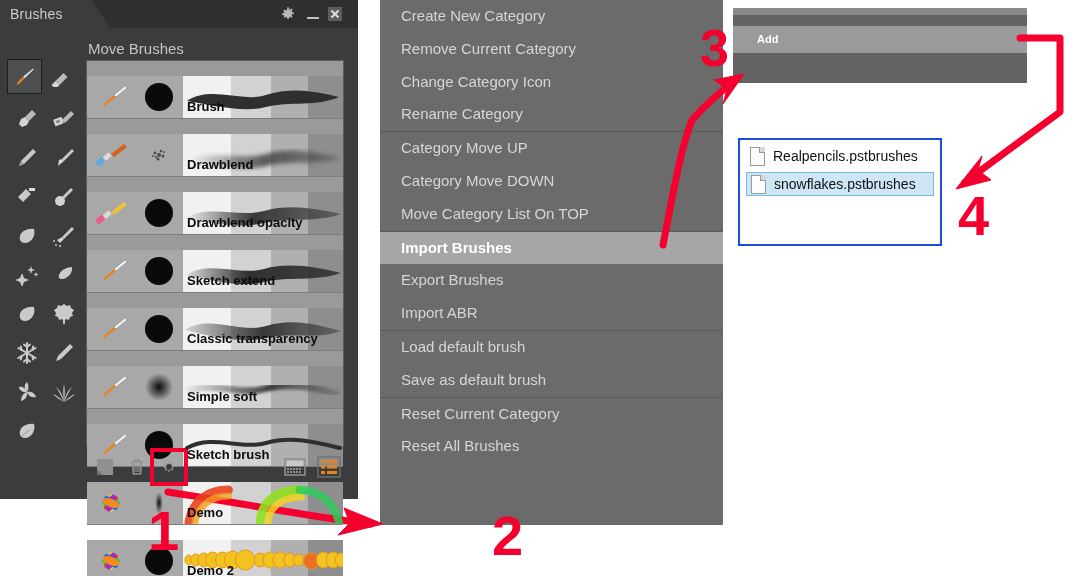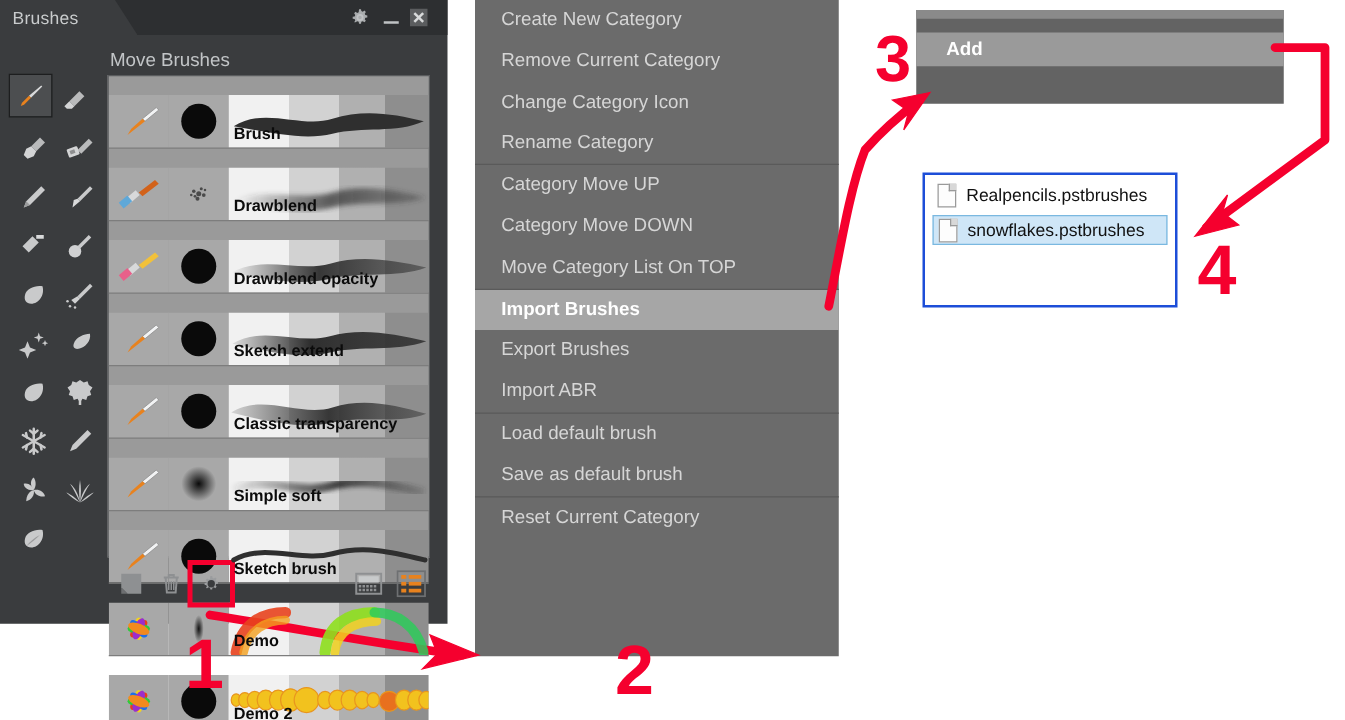--- a/index.html
+++ b/index.html
@@ -59,33 +59,33 @@
   
   #panel-bottom{position:absolute;left:86px;top:452px;width:258px;height:36px;}
   .pb{position:absolute;top:0;width:30px;height:30px;display:flex;
       align-items:center;justify-content:center;cursor:pointer;}
   #pb-dup{left:4px;} #pb-trash{left:36px;} #pb-gear{left:68px;}
   #pb-grid{left:194px;} #pb-list{left:228px;}
   #gear-highlight{position:absolute;left:64px;top:-4px;width:38px;height:38px;
       border:4px solid #f5002e;box-sizing:border-box;}
 
   
-  #ctx-menu{position:absolute;left:380px;top:0;width:291px;height:525px;
+  #ctx-menu{position:absolute;left:380px;top:0;width:343px;height:525px;
       background:#6b6b6b;}
   .mi{height:32.8px;line-height:32.8px;padding-left:21px;color:#d6d6d6;
       font-size:15px;box-sizing:border-box;cursor:pointer;white-space:nowrap;}
   .mi.hl{background:#a6a6a6;color:#ffffff;font-weight:bold;}
   .msep{height:1px;background:#5a5a5a;margin:0;}
 
   
   #submenu{position:absolute;left:733px;top:8px;width:294px;height:75px;
       background:#636363;}
   #submenu-top{position:absolute;left:0;top:0;width:294px;height:7px;background:#8a8a8a;}
   .smi{position:absolute;left:0;width:294px;height:27px;line-height:27px;
-      padding-left:24px;box-sizing:border-box;font-size:15px;cursor:pointer;}
+      padding-left:24px;box-sizing:border-box;font-size:11px;cursor:pointer;}
   #smi-add{top:18px;background:#9a9a9a;color:#ffffff;font-weight:bold;}
   #smi-replace{top:48px;color:#b9b9b9;}
 
   
   #file-dialog{position:absolute;left:738px;top:138px;width:204px;height:108px;
       background:#ffffff;border:2px solid #1d4ed8;box-sizing:border-box;}
   .fitem{position:relative;height:24px;margin:4px 6px 0 6px;display:flex;align-items:center;
       font-size:14px;color:#111;cursor:pointer;}
   .fitem.sel{background:#cfe6f7;border:1px solid #7ab8e0;box-sizing:border-box;}
   .fdoc{width:13px;height:17px;background:#fdfdfd;border:1px solid #9a9a9a;
@@ -642,20 +642,21 @@
   <div class="mi">Move Category List On TOP</div>
   <div class="msep"></div>
   <div class="mi hl">Import Brushes</div>
   <div class="mi">Export Brushes</div>
   <div class="mi">Import ABR</div>
   <div class="msep"></div>
   <div class="mi">Load default brush</div>
   <div class="mi">Save as default brush</div>
   <div class="msep"></div>
   <div class="mi">Reset Current Category</div>
+  <div class="mi">Reset All Brushes</div>
 </div>
 
 <div id="submenu">
   <div id="submenu-top"></div>
   <div class="smi" id="smi-add">Add</div>
 </div>
 
 <div id="file-dialog">
   <div class="fitem">
     <span class="fdoc"></span>

